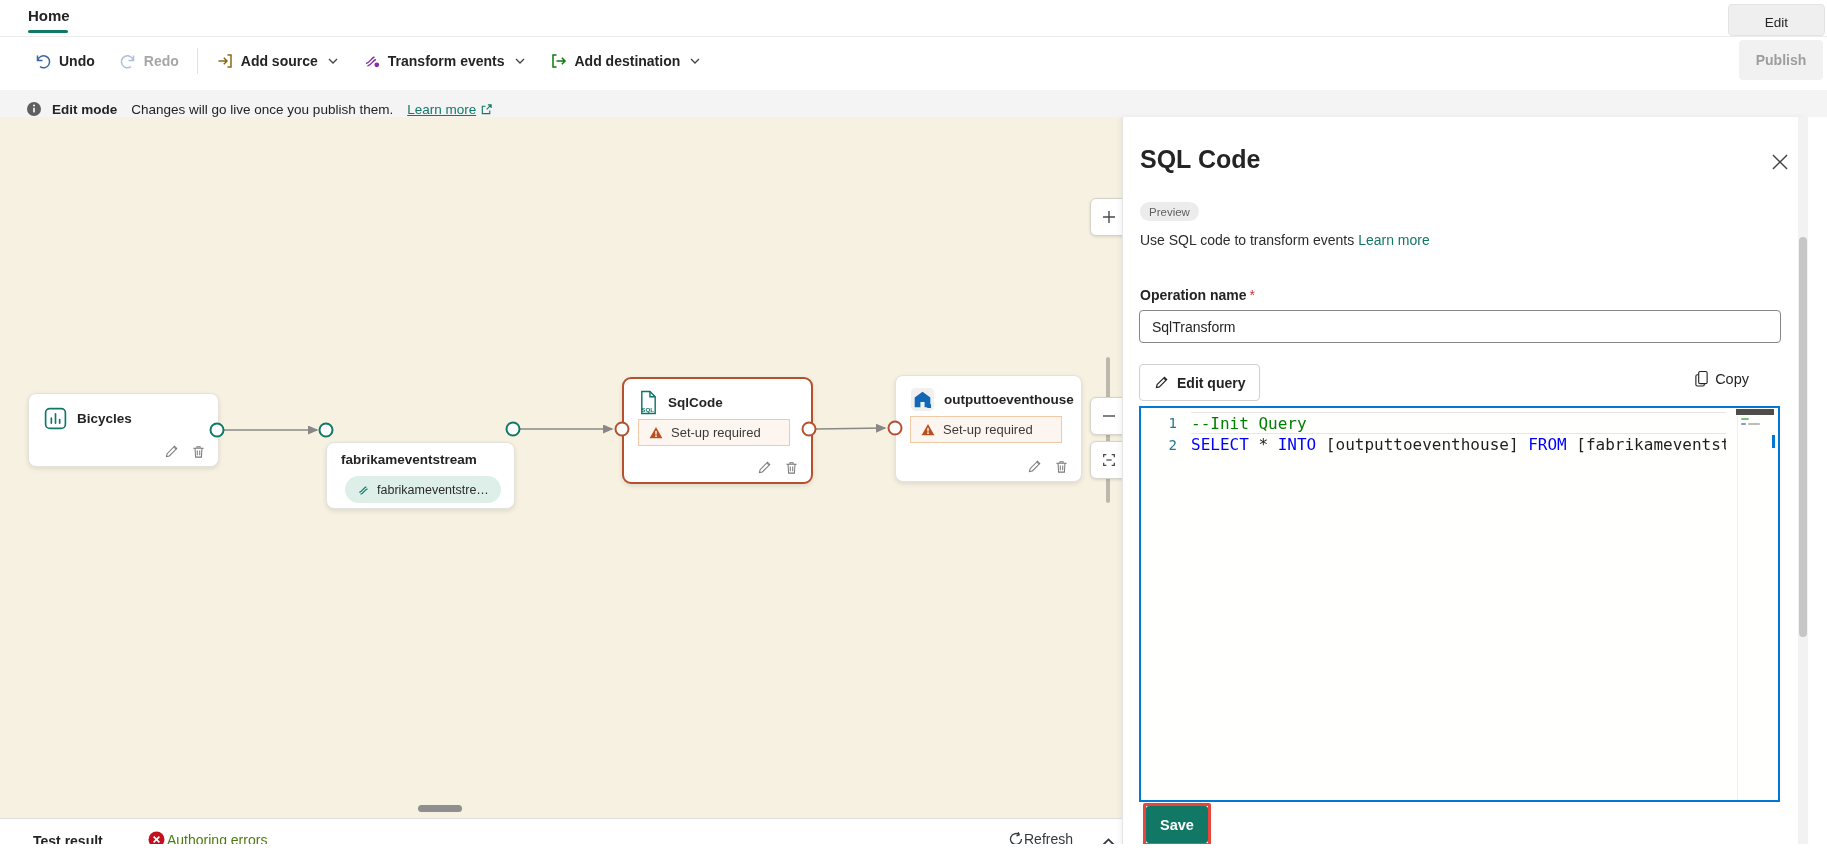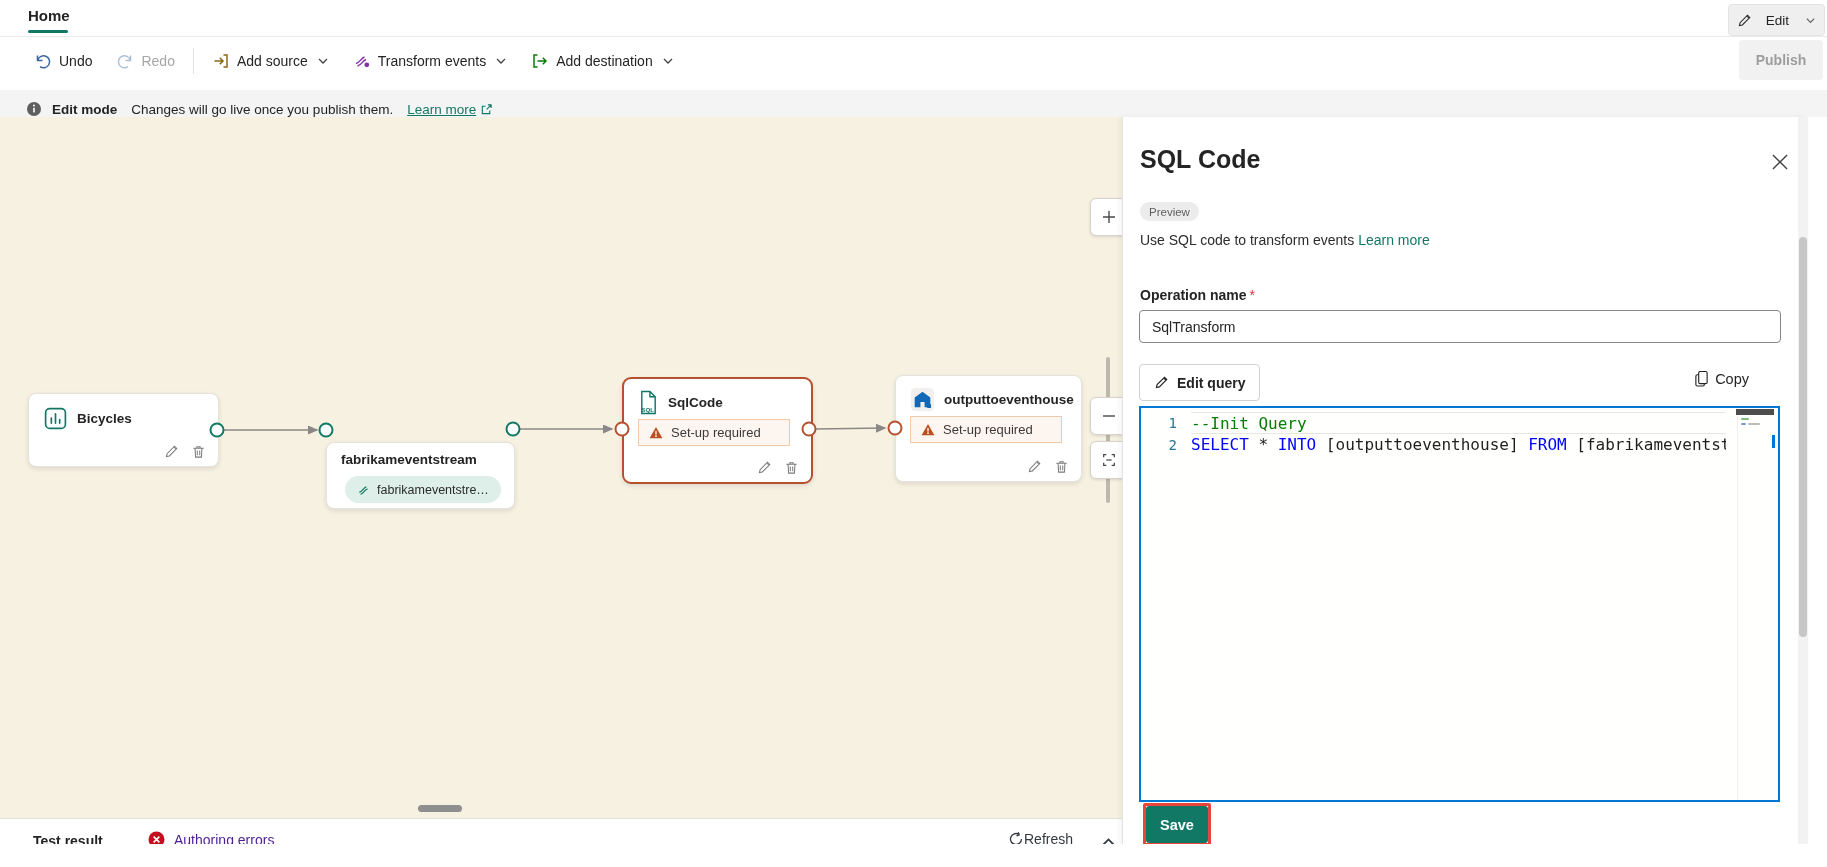--- a/index.html
+++ b/index.html
@@ -4,25 +4,25 @@
 <style>
   html,body{margin:0;padding:0;}
   body{font-family:"Liberation Sans",sans-serif;color:#242424;background:#fff;}
   .app{position:relative;width:1827px;height:844px;overflow:hidden;background:#fff;}
   svg{display:block;}
 
   
   .tabbar{position:absolute;left:0;top:0;width:1827px;height:36px;background:#fff;border-bottom:1px solid #ebebeb;}
   .home-tab{position:absolute;left:28px;top:7px;font-size:15px;font-weight:700;color:#242424;cursor:pointer;}
   .home-underline{position:absolute;left:28px;top:30px;width:40px;height:3px;border-radius:2px;background:var(--accent,#117865);}
-  .edit-split{position:absolute;left:1728px;top:4px;width:95px;height:30px;background:#efefef;border:1px solid #e3e3e3;border-radius:4px;display:flex;align-items:center;justify-content:center;gap:14px;font-size:13.5px;color:#242424;cursor:pointer;}
+  .edit-split{position:absolute;left:1728px;top:4px;width:95px;height:30px;background:#efefef;border:1px solid #e3e3e3;border-radius:4px;display:flex;align-items:center;justify-content:center;gap:14px;font-size:13.5px;color:#242424;cursor:pointer;flex-direction:column;}
 
   
   .toolbar{position:absolute;left:0;top:37px;width:1827px;height:47px;background:#fff;display:flex;align-items:center;}
-  .tb-item{display:flex;align-items:center;gap:7px;font-size:14px;color:#242424;padding:0 12px;height:34px;border-radius:4px;cursor:pointer;}
+  .tb-item{display:flex;align-items:center;gap:7px;font-size:14px;color:#242424;padding:0 12px;height:34px;border-radius:4px;cursor:pointer;font-weight:bold;}
   .tb-item.disabled{color:#a6a6a6;cursor:default;}
   .tb-sep{width:1px;height:26px;background:#e1e1e1;margin:0 6px;}
   .tb-chev{color:#424242;margin-left:2px;}
   .publish-btn{position:absolute;left:1739px;top:3px;width:84px;height:40px;background:#f1f1f1;border-radius:4px;border:none;font-family:inherit;font-size:14px;font-weight:700;color:#9d9d9d;}
 
   
   .infobar{position:absolute;left:0;top:90px;width:1827px;height:27px;background:#f4f4f4;display:flex;align-items:flex-end;font-size:13.5px;color:#242424;}
   .infobar .b{font-weight:700;margin-right:14px;}
   .infobar .icon{margin:0 10px 0 26px;display:flex;}
   .learn-link{color:var(--accent,#117865);text-decoration:underline;margin-left:14px;cursor:pointer;display:flex;align-items:center;gap:4px;}
@@ -44,21 +44,21 @@
   .zoomctl-btn{position:absolute;left:1090px;width:36px;height:36px;background:#fff;border:1px solid #d6d3cc;border-radius:6px;box-shadow:0 1px 3px rgba(0,0,0,.12);display:flex;align-items:center;justify-content:center;color:#4a4a4a;cursor:pointer;}
   .zoom-track{position:absolute;left:1106px;top:240px;width:4px;height:146px;background:#bdb8ad;border-radius:2px;}
   .zoom-handle{position:absolute;left:1099px;top:332px;width:18px;height:18px;border-radius:50%;background:#f1efe9;border:1.5px solid #8a8a8a;cursor:pointer;}
   .hthumb{position:absolute;left:418px;top:688px;width:44px;height:7px;border-radius:4px;background:#8f8f8f;cursor:pointer;}
   .vthumb{position:absolute;left:1135px;top:345px;width:6px;height:76px;border-radius:3px;background:#8f8f8f;cursor:pointer;}
 
   
   .bottombar{position:absolute;left:0;top:818px;width:1142px;height:49px;background:#fff;border-top:1px solid #e1dfdd;}
   .tr-tab{position:absolute;left:33px;top:14px;font-size:14px;font-weight:700;color:#242424;cursor:pointer;}
   .tr-underline{position:absolute;left:33px;top:42px;width:62px;height:3px;border-radius:2px;background:var(--accent,#117865);}
-  .ae-tab{position:absolute;left:148px;top:12px;display:flex;align-items:center;gap:9px;font-size:14px;color:#4c1d95;cursor:pointer;}
+  .ae-tab{position:absolute;left:148px;top:12px;display:flex;align-items:center;gap:2px;font-size:14px;color:#4d7c0f;cursor:pointer;}
   .refresh{position:absolute;left:1008px;top:12px;display:flex;align-items:center;gap:0;font-size:14px;color:#33383e;cursor:pointer;}
   .collapse{position:absolute;left:1100px;top:15px;color:#33383e;cursor:pointer;}
 
   
   .panel{position:absolute;left:1122px;top:117px;width:685px;height:750px;background:#fff;border-left:1px solid #e4e4e4;box-shadow:-2px 0 6px rgba(0,0,0,.05);}
   .panel-close{position:absolute;left:648px;top:36px;color:#424242;cursor:pointer;}
   .panel-title{position:absolute;left:17px;top:28px;font-size:25px;font-weight:700;color:#242424;}
   .preview-badge{position:absolute;left:17px;top:85px;height:19px;padding:0 9px;border-radius:10px;background:#ececec;font-size:11.5px;color:#5f5f5f;display:flex;align-items:center;}
   .panel-desc{position:absolute;left:17px;top:115px;font-size:14px;color:#2b2b2b;}
   .panel-desc .lm{color:var(--accent,#117865);cursor:pointer;}

